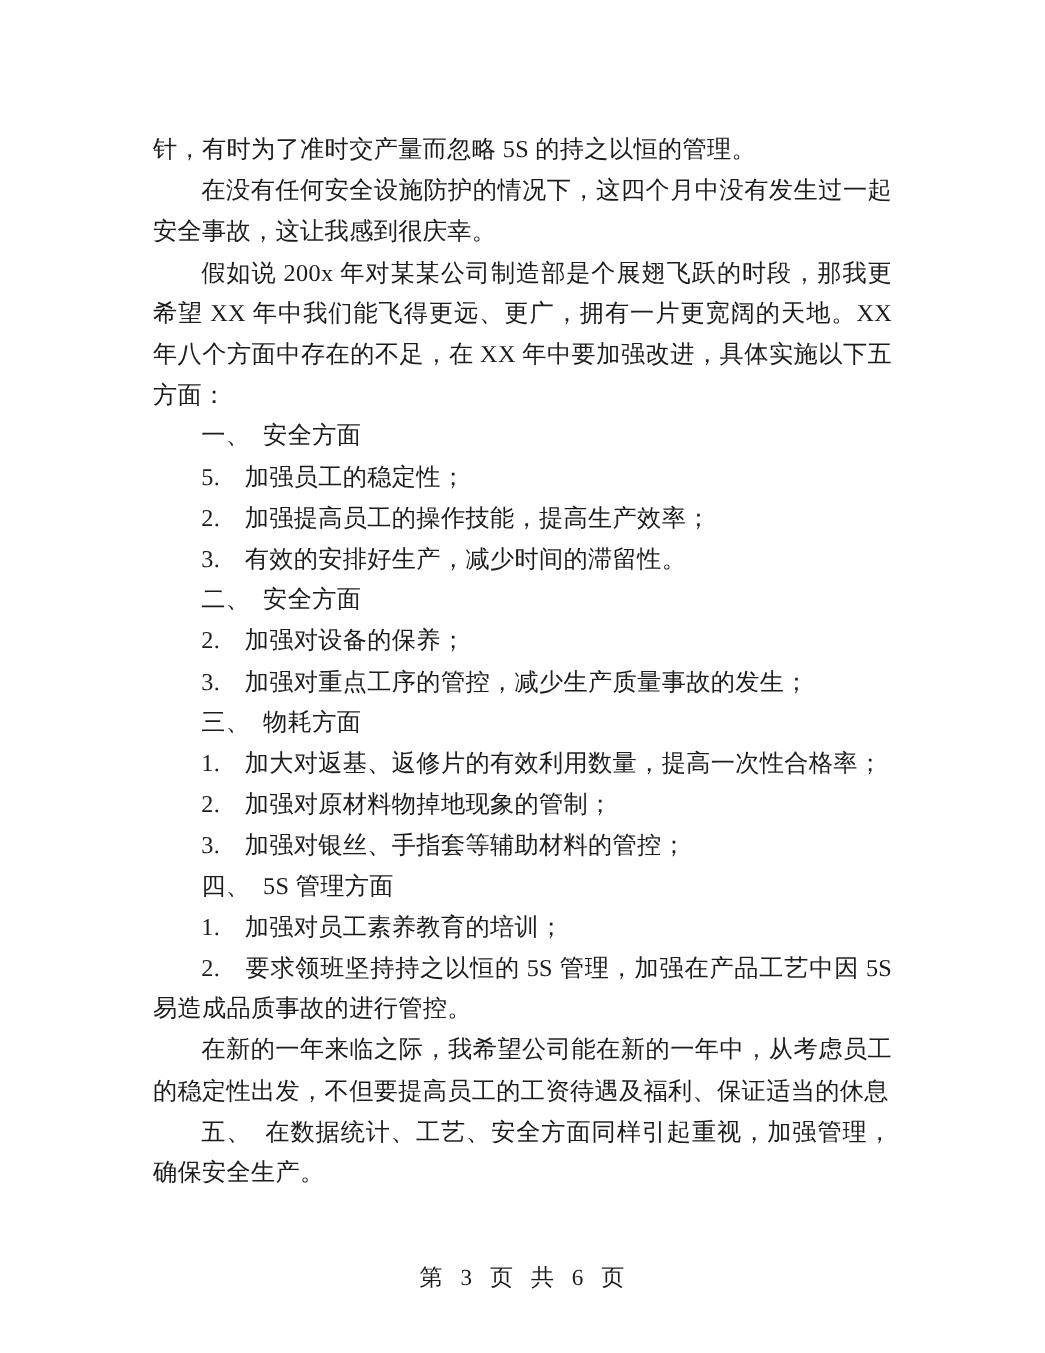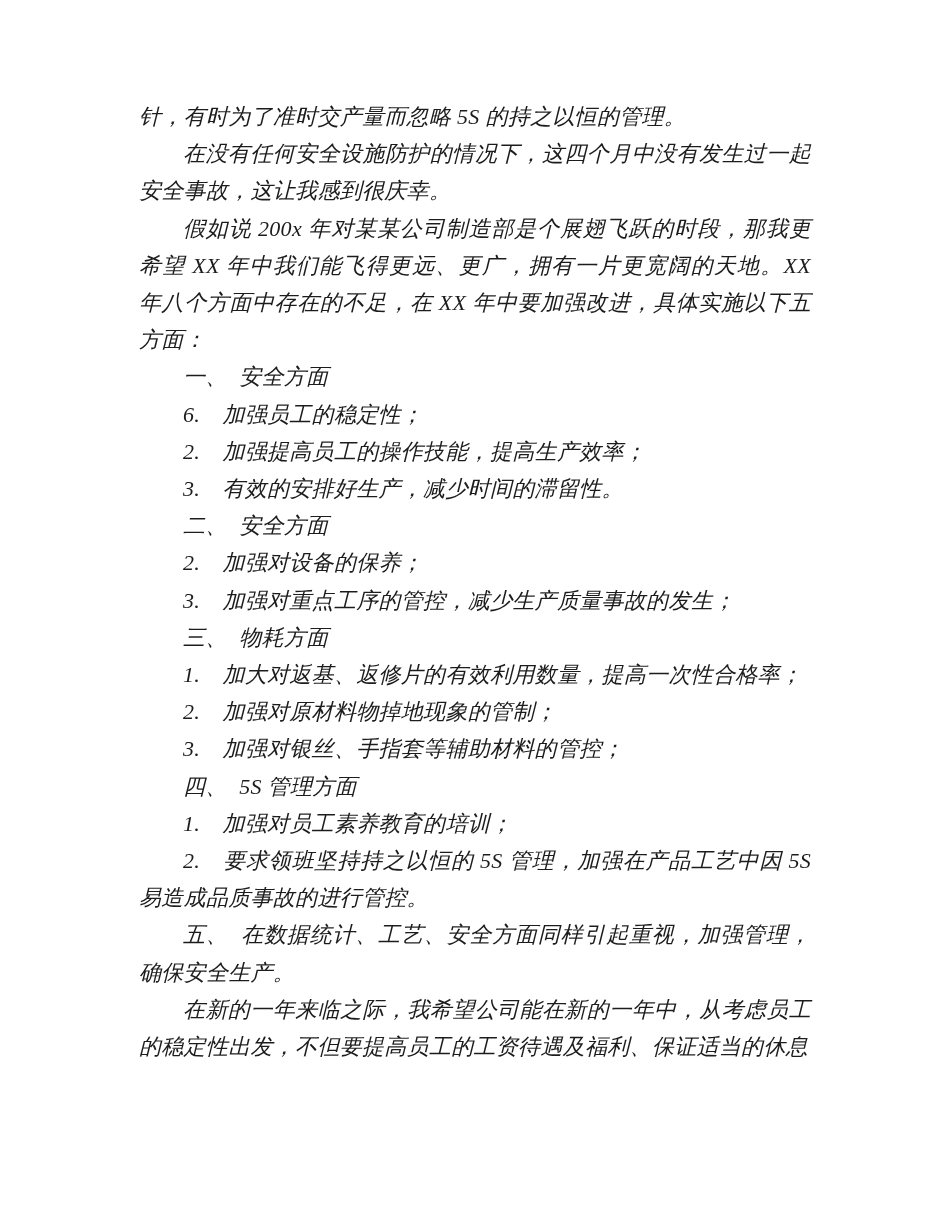--- a/index.html
+++ b/index.html
@@ -11,23 +11,22 @@
     position: relative;
     width: 950px;
     height: 1230px;
     background: #ffffff;
     overflow: hidden;
     font-family: "Liberation Serif", "DejaVu Serif", serif;
   }
   .content {
     position: absolute;
     left: 139px;
-    top: 98px;
+    top: 117px;
     width: 672px;
-    font-style: italic;
   }
   .para {
     margin: 0;
     padding: 0;
     font-size: 22px;
     line-height: 37.2px;
     letter-spacing: 0.3px;
     color: #1c1c1c;
     text-align: justify;
     white-space: pre-wrap;
@@ -52,29 +51,32 @@
 </style>
 </head>
 <body>
 
 <div class="page">
   <div class="content" id="paragraph-container">
       <p class="para">针，有时为了准时交产量而忽略 5S 的持之以恒的管理。</p>
       <p class="para indent">在没有任何安全设施防护的情况下，这四个月中没有发生过一起安全事故，这让我感到很庆幸。</p>
       <p class="para indent">假如说 200x 年对某某公司制造部是个展翅飞跃的时段，那我更希望 XX 年中我们能飞得更远、更广，拥有一片更宽阔的天地。XX 年八个方面中存在的不足，在 XX 年中要加强改进，具体实施以下五方面：</p>
       <p class="para indent">一、  安全方面</p>
-      <p class="para indent">6.　加强员工的稳定性；</p>
+      <p class="para indent">5.　加强员工的稳定性；</p>
       <p class="para indent">2.　加强提高员工的操作技能，提高生产效率；</p>
       <p class="para indent">3.　有效的安排好生产，减少时间的滞留性。</p>
       <p class="para indent">二、  安全方面</p>
       <p class="para indent">2.　加强对设备的保养；</p>
       <p class="para indent">3.　加强对重点工序的管控，减少生产质量事故的发生；</p>
       <p class="para indent">三、  物耗方面</p>
       <p class="para indent">1.　加大对返基、返修片的有效利用数量，提高一次性合格率；</p>
       <p class="para indent">2.　加强对原材料物掉地现象的管制；</p>
       <p class="para indent">3.　加强对银丝、手指套等辅助材料的管控；</p>
       <p class="para indent">四、  5S 管理方面</p>
       <p class="para indent">1.　加强对员工素养教育的培训；</p>
       <p class="para indent">2.　要求领班坚持持之以恒的 5S 管理，加强在产品工艺中因 5S 易造成品质事故的进行管控。</p>
+      <p class="para indent">在新的一年来临之际，我希望公司能在新的一年中，从考虑员工的稳定性出发，不但要提高员工的工资待遇及福利、保证适当的休息</p>
       <p class="para indent">五、  在数据统计、工艺、安全方面同样引起重视，加强管理，确保安全生产。</p>
-      <p class="para indent">在新的一年来临之际，我希望公司能在新的一年中，从考虑员工的稳定性出发，不但要提高员工的工资待遇及福利、保证适当的休息</p>
     </div>
+  <div class="footer">
+    <span class="footer-text">第 3 页 共 6 页</span>
+  </div>
 </div>
 
 </body></html>

